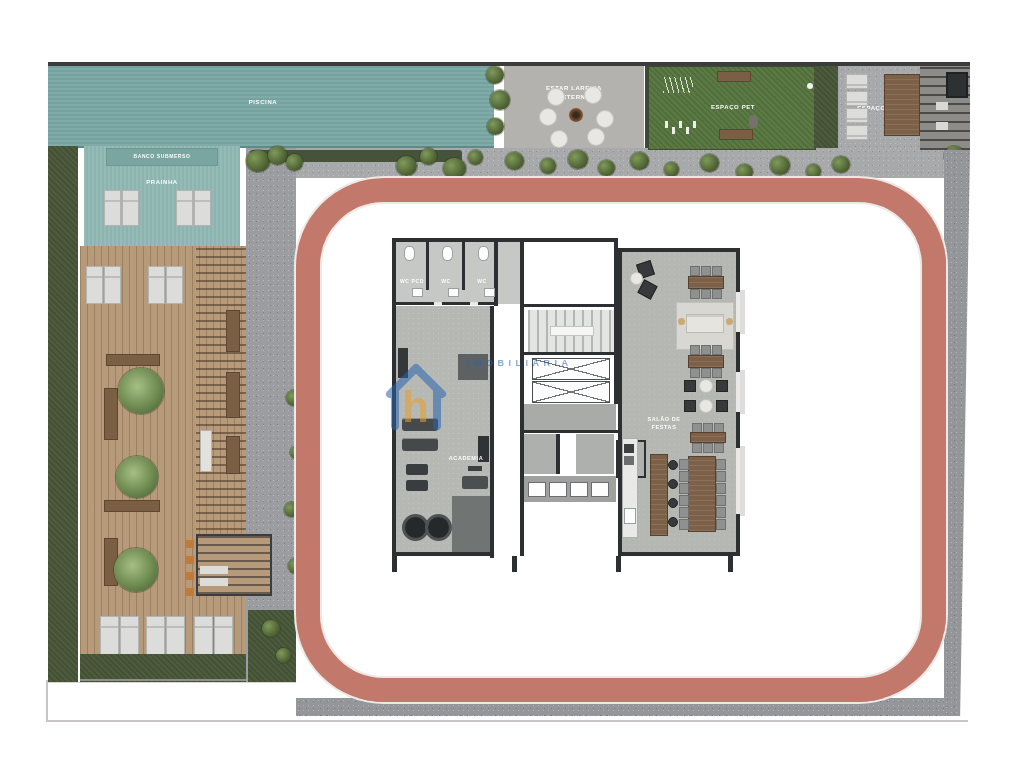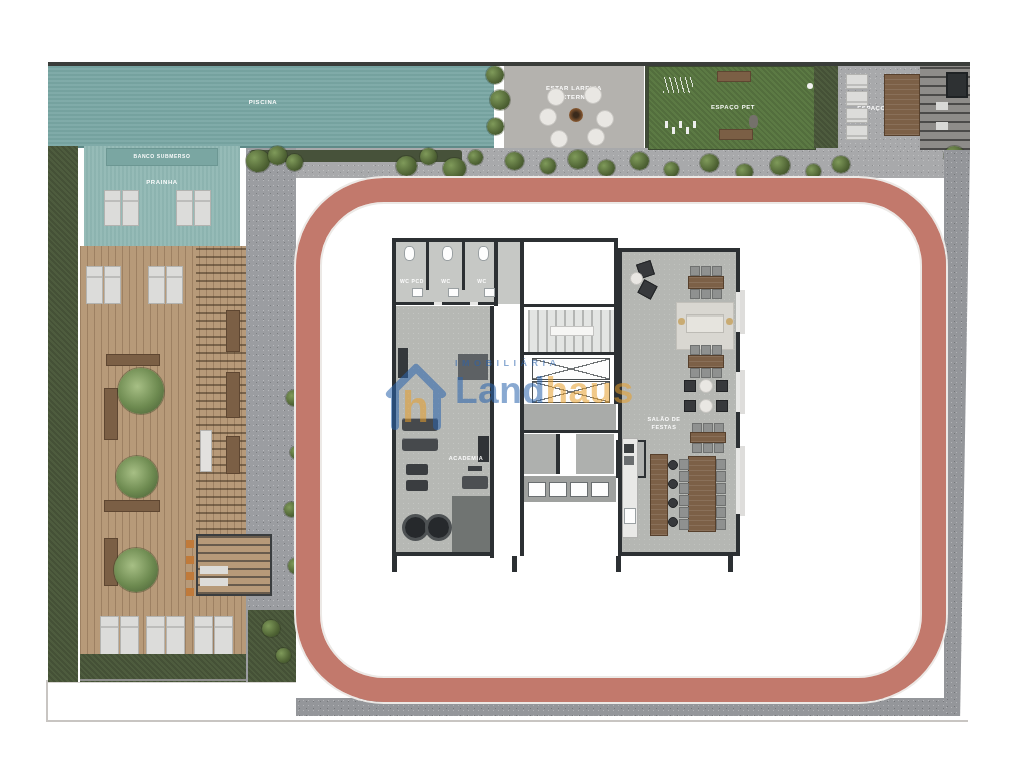--- a/index.html
+++ b/index.html
@@ -36,21 +36,21 @@
   .stairs{background:repeating-linear-gradient(90deg,#b4b6b4 0 2px,#e3e5e3 2px 9px);}
   .slats{background:#8e8c89;background-image:repeating-linear-gradient(0deg,rgba(20,20,20,.55) 0 2px,transparent 2px 9px);}
   .pergola{background-image:repeating-linear-gradient(0deg,rgba(60,45,28,.50) 0 2px,transparent 2px 8px);}
   .plan-lbl{position:absolute;color:rgba(255,255,255,.95);font-size:6px;font-weight:bold;
             letter-spacing:.6px;text-align:center;line-height:1.45;text-transform:uppercase;
             font-family:"Liberation Sans",sans-serif;white-space:pre-line;}
   
   #track{border:24px solid #c2796c;border-radius:88px;box-shadow:0 0 0 2px #ece9e6, inset 0 0 0 2px #ece9e6;background:transparent;}
   
   #watermark{opacity:.55;z-index:60;}
-  #wm-tagline{color:#2a63ad;font-size:9px;font-weight:bold;letter-spacing:4.5px;}
+  #wm-tagline{color:#2a63ad;font-size:9px;font-weight:bold;letter-spacing:4.5px;margin-left:12px;}
   #wm-brand{font-size:37px;font-weight:bold;letter-spacing:.5px;line-height:1;}
   .wm-blue{color:#2a63ad;} .wm-orange{color:#e8a02c;}
   .line{background:#c8c5c2;}
 </style>
 </head>
 <body>
 
 <div id="stage">
 
   <div class="abs wall" style="left:48px;top:62px;width:922px;height:4px;background:#3a3d3a;"></div>
@@ -331,19 +331,16 @@
   <div class="abs chair-sq" style="left:716px;top:519px;width:8px;height:9px;"></div>
 
   <div id="watermark" class="abs" style="left:385px;top:350px;width:260px;height:90px;">
     <svg width="62" height="78" viewBox="0 0 62 78" style="position:absolute;left:0;top:6px;">
       <path d="M5 38 L31 12 L57 38" fill="none" stroke="#2a63ad" stroke-width="8" stroke-linecap="round" stroke-linejoin="round"></path>
       <path d="M10 36 L10 70 M52 36 L52 70" fill="none" stroke="#2a63ad" stroke-width="8" stroke-linecap="round"></path>
       <text x="17" y="66" font-family="Liberation Sans, sans-serif" font-size="44" font-weight="bold" fill="#e8a02c">h</text>
     </svg>
     <div class="abs" style="left:70px;top:8px;">
       <div id="wm-tagline">IMOBILIÁRIA</div>
-      <div id="wm-brand" style="margin-top:4px;">
-        <span class="wm-blue">Land</span><span class="wm-orange">haus</span>
-      </div>
     </div>
   </div>
 
 </div>
 
 </body></html>

